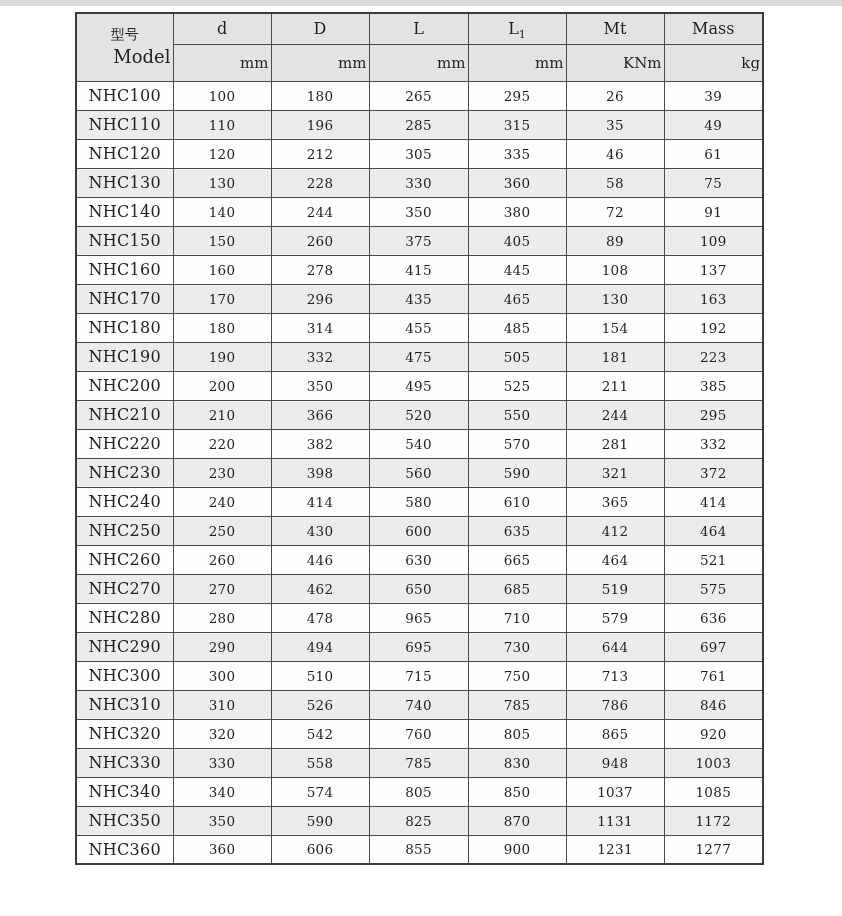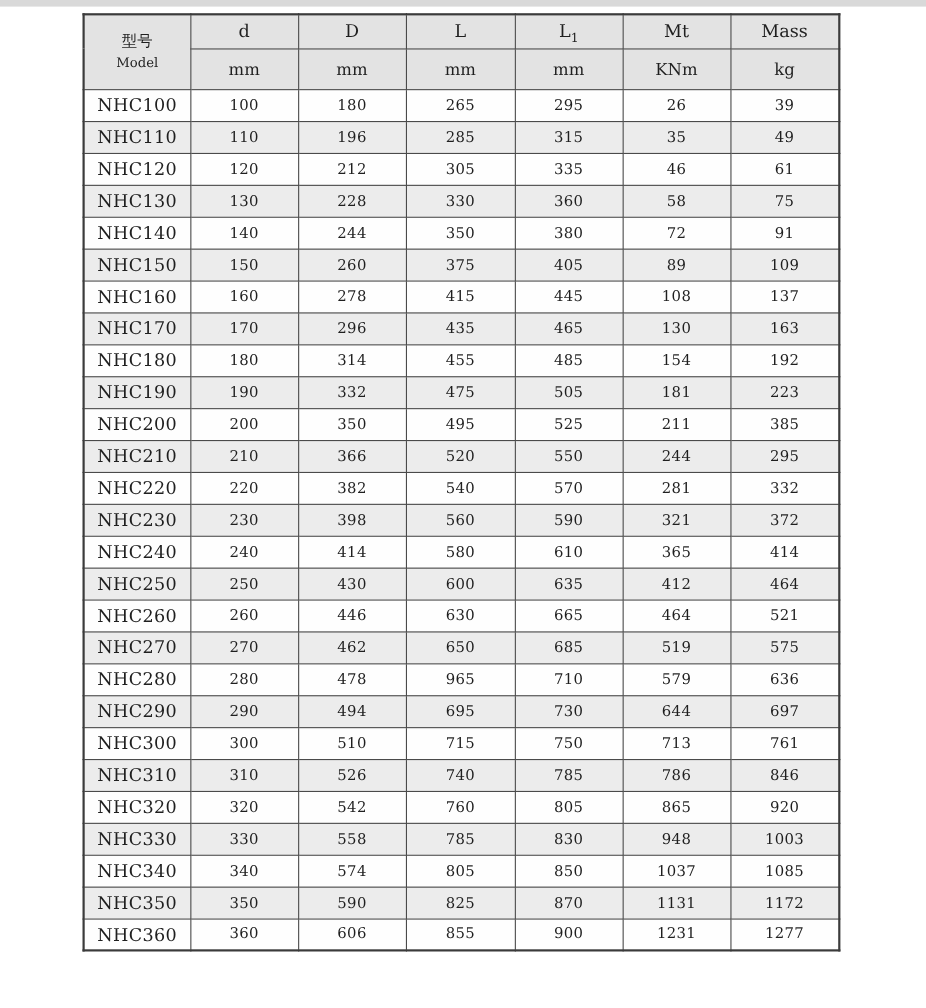--- a/index.html
+++ b/index.html
@@ -59,33 +59,35 @@
   }
   table.spec-table thead th {
     background: var(--header-bg);
     font-weight: normal;
     font-size: 16px;
     height: 31px;
   }
   table.spec-table thead tr.unit-row th {
     font-size: 15px;
     height: 37px;
+    text-align: right;
   }
   th.model-th {
     font-size: 15px;
     line-height: 1.35;
   }
   th.model-th .zh {
     display: block;
     font-size: 14px;
     font-family: Liberation Serif, serif;
   }
   th.model-th .en {
     display: block;
-    font-size: 12px;
+    font-size: 18px;
+    text-align: right;
   }
   th sub {
     font-size: 0.7em;
     line-height: 0;
   }
   table.spec-table tbody td {
     font-size: 13.5px;
     height: 29px;
     background: var(--row-bg);
     letter-spacing: 0.3px;

